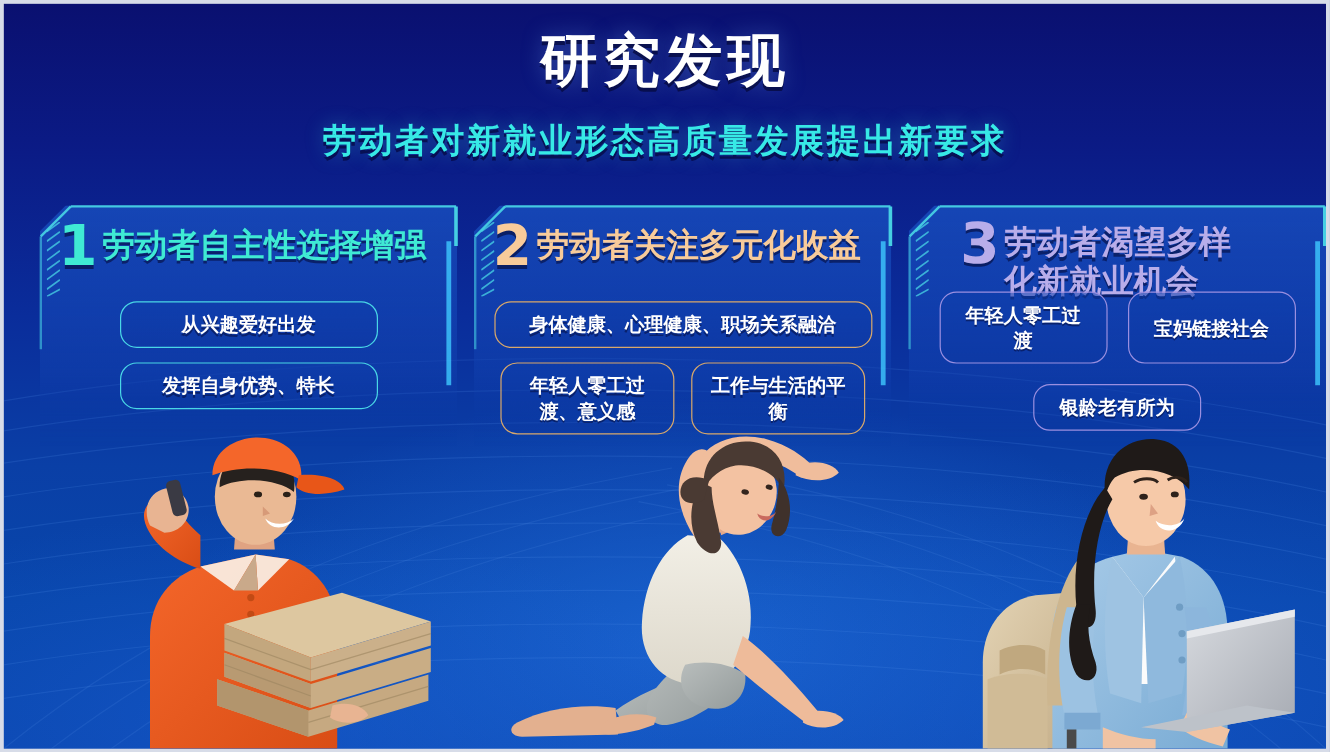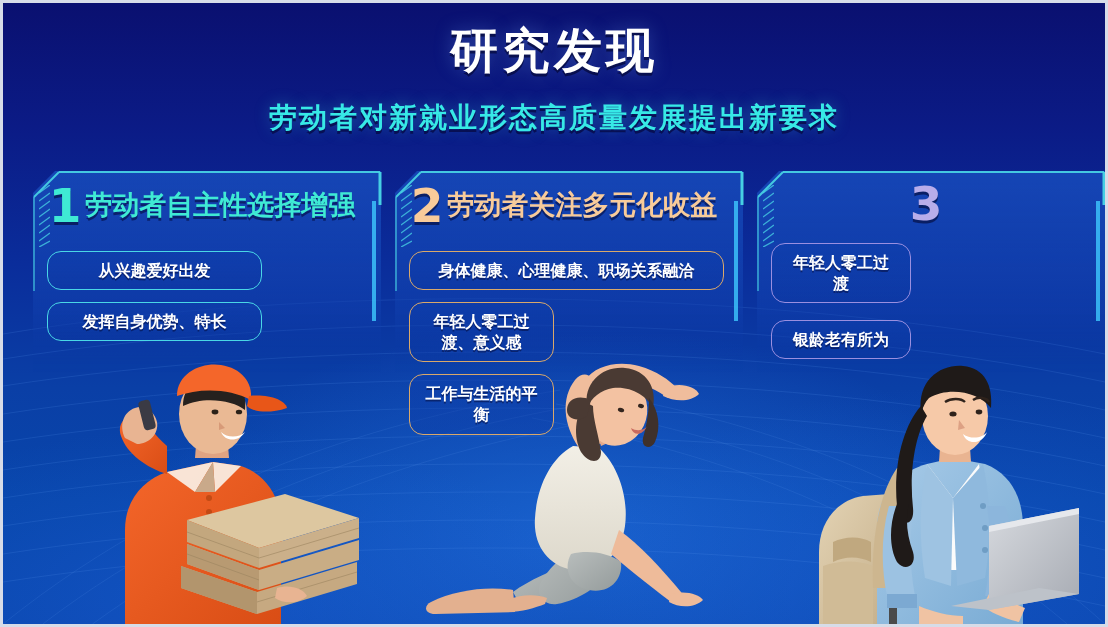--- a/index.html
+++ b/index.html
@@ -61,21 +61,21 @@
     position:absolute;left:0;right:10px;top:12px;
     display:flex;align-items:flex-start;justify-content:center;gap:4px;
     font-family:"DejaVu Sans","Liberation Sans",sans-serif;
   }
   .cnum{font-size:47px;font-weight:bold;line-height:.96;
         text-shadow:0 3px 0 rgba(5,12,60,.65);}
   .ctitle{font-size:27px;font-weight:bold;line-height:1.18;padding-top:6px;
         text-shadow:0 3px 0 rgba(5,12,60,.6);}
 
   .pills{position:absolute;left:0;right:0;top:80px;display:flex;flex-wrap:wrap;
-         justify-content:center;gap:12px 14px;padding:0 14px;box-sizing:border-box;flex-direction:column;}
+         justify-content:center;gap:12px 14px;padding:0 14px;box-sizing:border-box;}
   .pill{
     box-sizing:border-box;display:flex;align-items:center;justify-content:center;
     border-radius:14px;border:1.5px solid;
     background:linear-gradient(180deg, rgba(14,62,172,.55), rgba(10,52,158,.30));
     color:#ffffff;font-weight:bold;font-size:16px;line-height:1.32;
     text-align:center;padding:8px 14px;
     font-family:"DejaVu Sans","Liberation Sans",sans-serif;
     text-shadow:0 2px 0 rgba(5,12,60,.55);
   }
 
@@ -234,23 +234,25 @@
             <path d="M0,32 L11,24"></path>
               <path d="M0,40 L11,32"></path>
               <path d="M0,48 L11,40"></path>
             <path d="M0,56 L11,48"></path>
               <path d="M0,62 L11,56"></path>
           </g>
         </svg>
       </div>
       <div class="card-head">
         <span class="cnum">3</span>
+        <span class="ctitle" style="max-width:215px;">劳动者渴望多样化新就业机会</span>
       </div>
       <div class="pills">
         <div class="pill">年轻人零工过渡</div>
+        <div class="pill">宝妈链接社会</div>
         <div class="pill">银龄老有所为</div>
       </div>
     </div>
   </div>
 
   <div class="photo" id="photo-courier">
     <svg viewBox="0 0 320 262">
       <defs>
         <linearGradient id="orangeShirt" x1="0" y1="0" x2="1" y2="1">
           <stop offset="0" stop-color="#f4662a"></stop>

